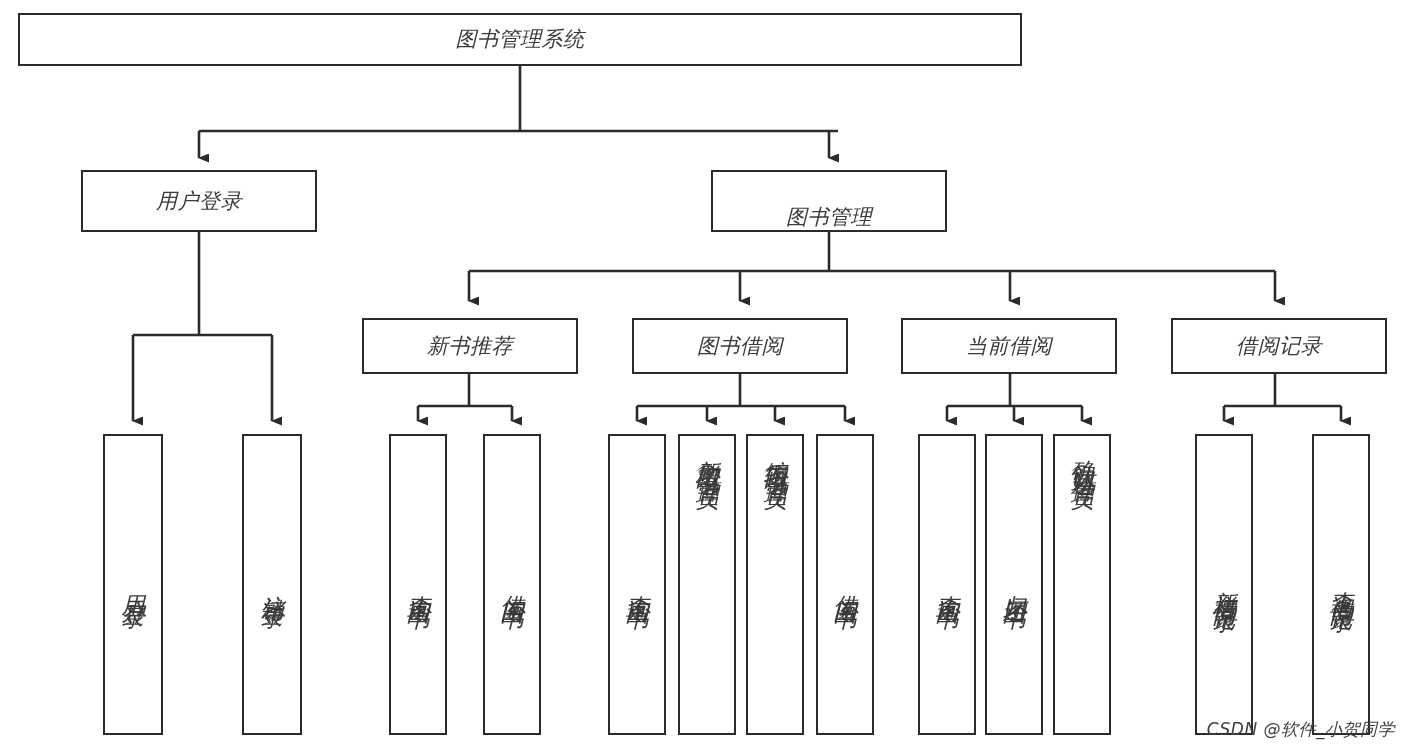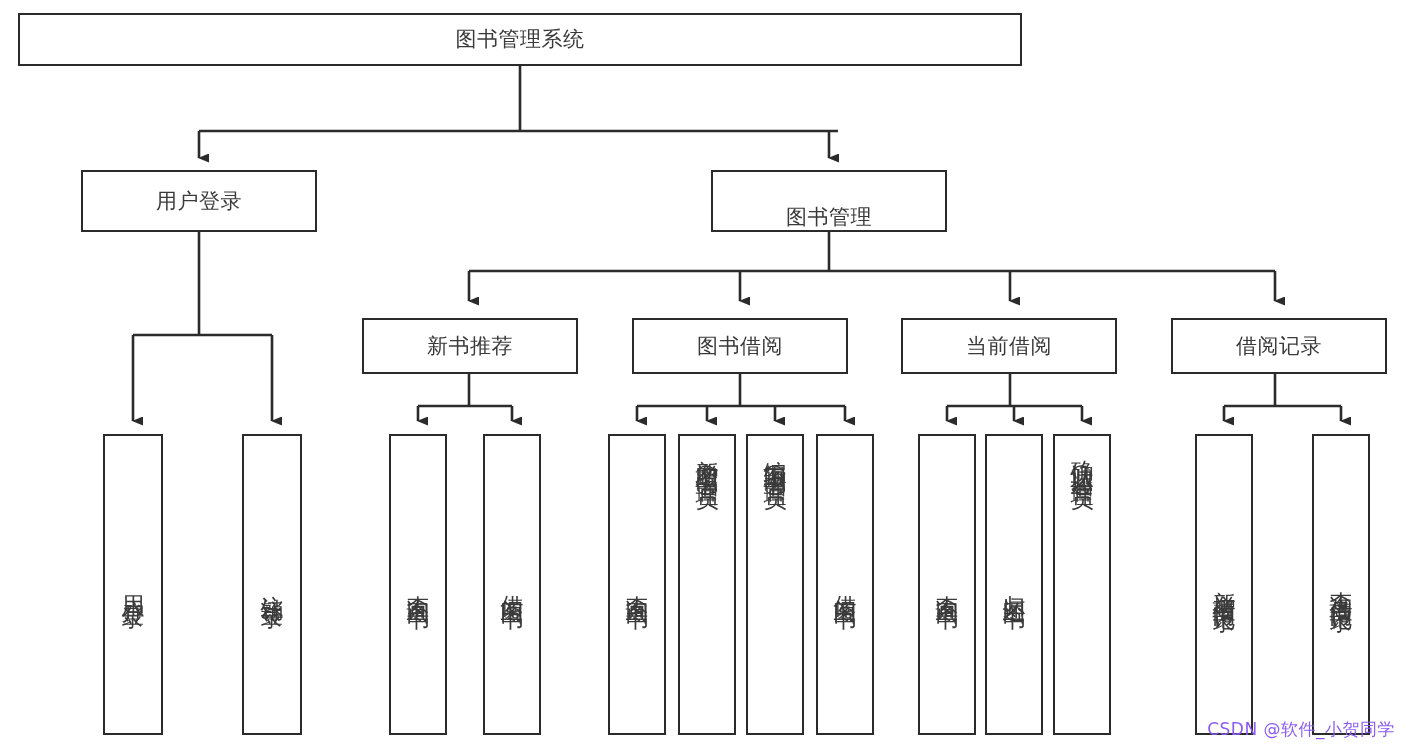--- a/index.html
+++ b/index.html
@@ -9,20 +9,21 @@
   }
   body {
     font-family: "DejaVu Sans", "Liberation Sans", sans-serif;
   }
   #canvas {
     position: relative;
     width: 1405px;
     height: 747px;
     background: #ffffff;
     overflow: hidden;
+    font-style: italic;
   }
   #wires {
     position: absolute;
     left: 0;
     top: 0;
     width: 1405px;
     height: 747px;
     pointer-events: none;
   }
   .node {
@@ -58,21 +59,21 @@
   }
   .node.vert.shortlbl {
     align-items: center;
     padding-top: 0;
   }
   #watermark {
     position: absolute;
     right: 10px;
     bottom: 6px;
     font-size: 17px;
-    color: #8b5cf6;
+    color: #404040;
     letter-spacing: 0.5px;
     white-space: nowrap;
     user-select: none;
   }
 </style>
 </head>
 <body>
 
 <div id="canvas">
 

